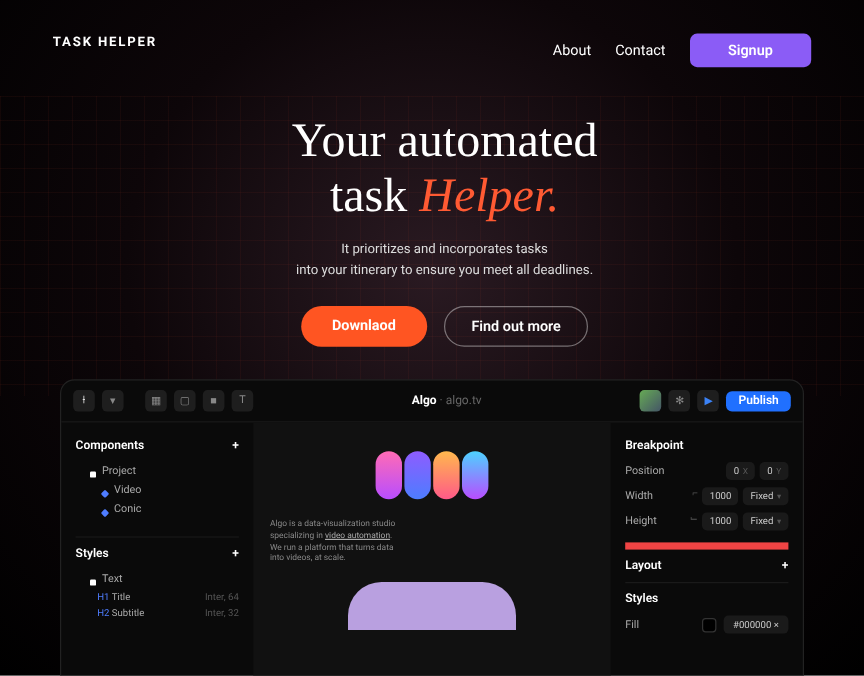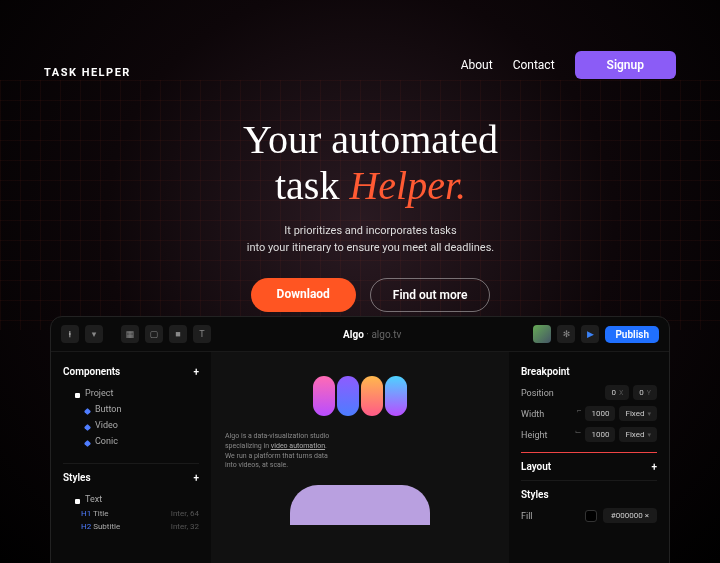--- a/index.html
+++ b/index.html
@@ -16,23 +16,22 @@
   position: absolute;
   top: 80px; left: 0; right: 0; height: 250px;
   background-image: linear-gradient(rgba(255,80,50,0.05) 1px, transparent 1px),
                     linear-gradient(90deg, rgba(255,80,50,0.05) 1px, transparent 1px);
   background-size: 20px 20px;
   pointer-events: none;
 }
 .header {
   display: flex;
   justify-content: space-between;
-  align-items: flex-end;
+  align-items: flex-start;
   padding: 28px 44px 0;
-  margin-top: 23px;
 }
 .logo {
   font-size: 11px;
   font-weight: 700;
   letter-spacing: 1.5px;
 }
 .nav {
   display: flex;
   align-items: center;
   gap: 20px;
@@ -274,24 +273,20 @@
       <div class="panel-section">
         <span>Components</span>
         <span>+</span>
       </div>
       <div class="tree-item">
           <span class="dot white"></span>
           <span>Project</span>
         </div>
       <div class="tree-item sub">
           <span class="dot blue"></span>
-          <span>Button</span>
-        </div>
-      <div class="tree-item sub">
-          <span class="dot blue"></span>
           <span>Video</span>
         </div>
       <div class="tree-item sub">
           <span class="dot blue"></span>
           <span>Conic</span>
         </div>
 
       <div class="panel-section" style="margin-top:14px;border-top:1px solid #1a1a1a;padding-top:8px;">
         <span>Styles</span>
         <span>+</span>
@@ -359,21 +354,21 @@
         <div class="prop-inputs">
           <span class="lock">⌙</span>
           <div class="prop-input">1000</div>
           <div class="prop-input">
               <span>Fixed</span> 
               <span class="sub">▾</span>
             </div>
         </div>
       </div>
 
-      <div class="panel-section" style="margin-top:10px;border-top:1px solid #ef4444;padding-top:8px;">
+      <div class="panel-section" style="margin-top:10px;border-top:6px solid #ef4444;padding-top:8px;">
         <span>Layout</span>
         <span>+</span>
       </div>
 
       <div class="panel-section" style="margin-top:8px;border-top:1px solid #1a1a1a;padding-top:8px;">
         <span>Styles</span>
       </div>
       <div class="prop-row">
         <span>Fill</span>
         <div class="fill-row">

